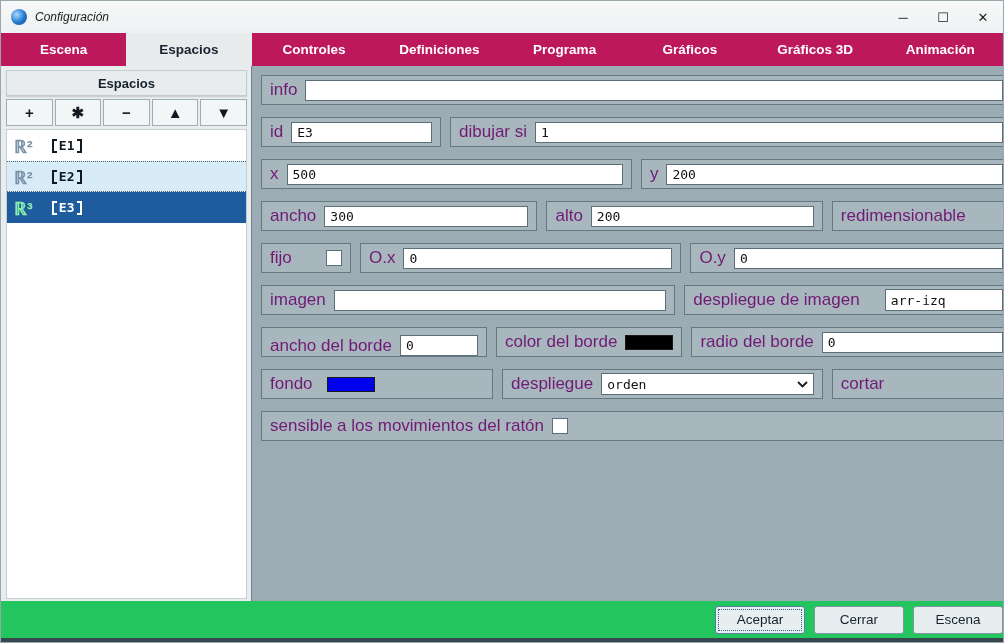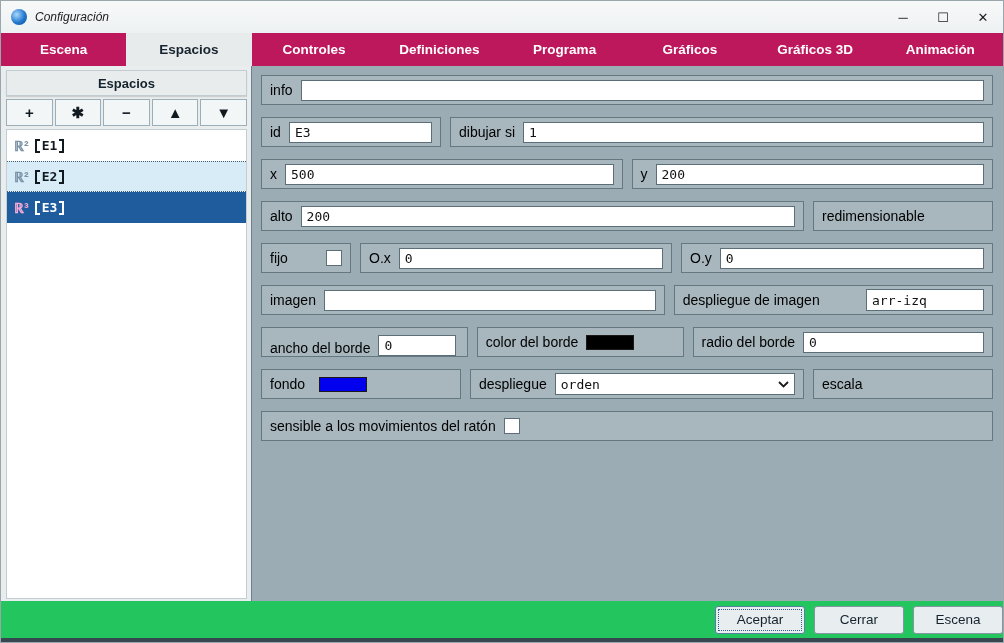--- a/index.html
+++ b/index.html
@@ -36,38 +36,38 @@
   .sb-header { height:26px; background:#e8eced; border:1px solid #c2cdd2;
     box-shadow:0 1px 1px rgba(0,0,0,.12);
     display:flex; align-items:center; justify-content:center;
     font-size:13px; font-weight:bold; color:#14222c; flex:none; }
   .sb-toolbar { display:flex; gap:2px; margin-top:3px; flex:none; }
   .sb-btn { flex:1; height:27px; background:#f3f6f7; border:1px solid #9cafb8;
     display:flex; align-items:center; justify-content:center;
     font-size:15px; font-weight:bold; color:#101820; cursor:default; }
   .sb-list { flex:1; margin-top:3px; background:#ffffff; border:1px solid #c3ced3; overflow:hidden; }
   .sb-item { height:31px; display:flex; align-items:center; padding:0 7px; cursor:default; }
-  .space-set { font-size:14px; font-weight:bold; color:#7a93a6; margin-right:5px; }
+  .space-set { font-size:18px; font-weight:bold; color:#7a93a6; margin-right:18px; }
   .space-name { font-family:"DejaVu Sans Mono", monospace; font-size:13px; font-weight:bold; color:#101820; }
   .sb-item.highlighted { background:#d8ecf8; border-top:1px dotted #44607a; border-bottom:1px dotted #44607a; }
   .sb-item.selected { background:#1e5c9e; }
   .sb-item.selected .space-name { color:#ffffff; }
-  .sb-item.selected .space-set { color:#f9a8d4; }
+  .sb-item.selected .space-set { color:#86efac; }
   
   .brk { display:inline-block; width:5px; height:14px; flex:none; }
   .brk-l { border-left:2px solid currentColor; border-top:2px solid currentColor; border-bottom:2px solid currentColor; margin:0 2px 0 1px; color:#101820; }
   .brk-r { border-right:2px solid currentColor; border-top:2px solid currentColor; border-bottom:2px solid currentColor; margin:0 1px 0 2px; color:#101820; }
   .sb-item.selected .brk { color:#ffffff; }
 
   
   .form-panel { flex:1; background:#9cacb4; border-left:1px solid #6e8089; padding:9px 10px 0 9px; }
   .frow { display:flex; gap:9px; margin-bottom:12px; }
   .fbox { display:flex; align-items:center; gap:8px; height:30px;
     background:#a8b7be; border:1px solid #66787f; padding:0 8px; }
-  .flabel { font-size:14px; color:#000000; white-space:nowrap; }
+  .flabel { font-size:17px; color:#701a75; white-space:nowrap; }
   .finput { flex:1; min-width:0; height:21px; background:#ffffff; border:1px solid #5c6e78;
     font-family:"DejaVu Sans Mono", monospace; font-size:13px; color:#101010; padding:1px 5px; outline:none; }
   .chk { width:16px; height:16px; background:#ffffff; border:1px solid #5c6e78; flex:none; }
   .swatch { width:48px; height:15px; border:1px solid #1a1a1a; flex:none; }
   .select { display:flex; align-items:center; height:22px; background:#ffffff;
     border:1px solid #5c6e78; padding:0 5px; gap:6px;
     font-family:"DejaVu Sans Mono", monospace; font-size:13px; color:#101010; cursor:default; }
   .select .sel-val { flex:1; overflow:hidden; white-space:nowrap; }
   .chev { flex:none; display:flex; align-items:center; }
 
@@ -174,20 +174,24 @@
           <input class="finput" value="500" style="">
         </div>
         <div class="fbox" style="flex:1;">
           <span class="flabel">y</span>
           <input class="finput" value="200" style="">
         </div>
       </div>
 
       <div class="frow">
         <div class="fbox" style="flex:1;">
+          <span class="flabel">ancho</span>
+          <input class="finput" value="300" style="">
+        </div>
+        <div class="fbox" style="flex:1;">
           <span class="flabel">alto</span>
           <input class="finput" value="200" style="">
         </div>
         <div class="fbox" style="width:180px; flex:none; justify-content:space-between;">
           <span class="flabel">redimensionable</span>
 
         </div>
       </div>
 
       <div class="frow">
@@ -228,37 +232,37 @@
           <span class="flabel">color del borde</span>
           <span class="swatch" style="background: rgb(0, 0, 0);"></span>
         </div>
         <div class="fbox" style="flex:1;">
           <span class="flabel">radio del borde</span>
           <input class="finput" value="0" style="">
         </div>
       </div>
 
       <div class="frow">
-        <div class="fbox" style="width:200px; flex:none; gap:14px;">
+        <div class="fbox" style="width:232px; flex:none; gap:14px;">
           <span class="flabel">fondo</span>
           <span class="swatch" style="background: rgb(0, 0, 238);"></span>
         </div>
         <div class="fbox" style="flex:1;">
           <span class="flabel">despliegue</span>
           <div class="select" style="flex:1;">
             <span class="sel-val">orden</span>
             <span class="chev">
               <svg width="11" height="7" viewBox="0 0 11 7">
                   <polyline points="1,1 5.5,5.5 10,1" fill="none" stroke="#1a1a1a" stroke-width="1.8"></polyline>
                 </svg>
             </span>
           </div>
         </div>
         <div class="fbox" style="width:180px; flex:none; justify-content:space-between;">
-          <span class="flabel">escala</span>
+          <span class="flabel">cortar</span>
 
         </div>
       </div>
 
       <div class="frow">
         <div class="fbox" style="flex:1; justify-content:flex-start;">
           <span class="flabel">sensible a los movimientos del ratón</span>
           <span class="chk"></span>
         </div>
       </div>

